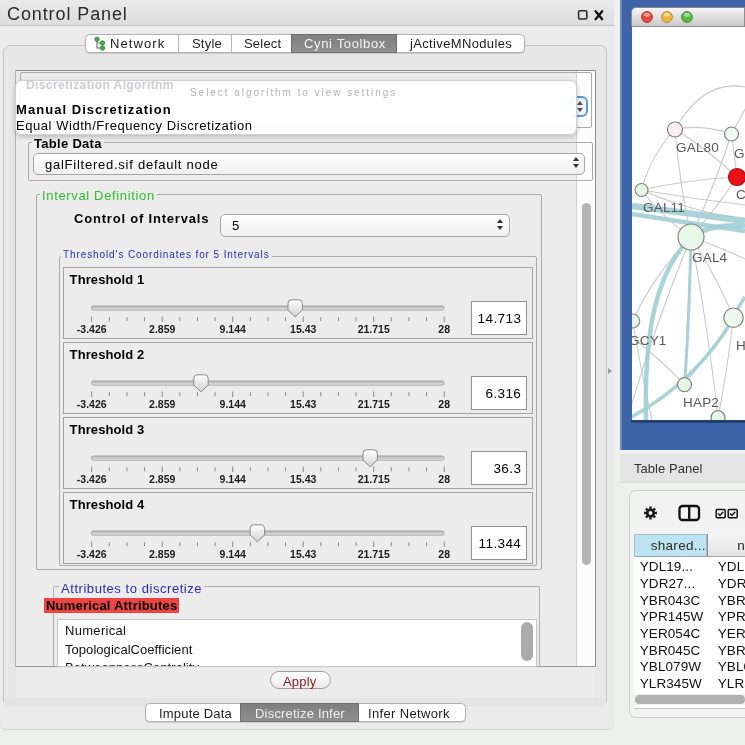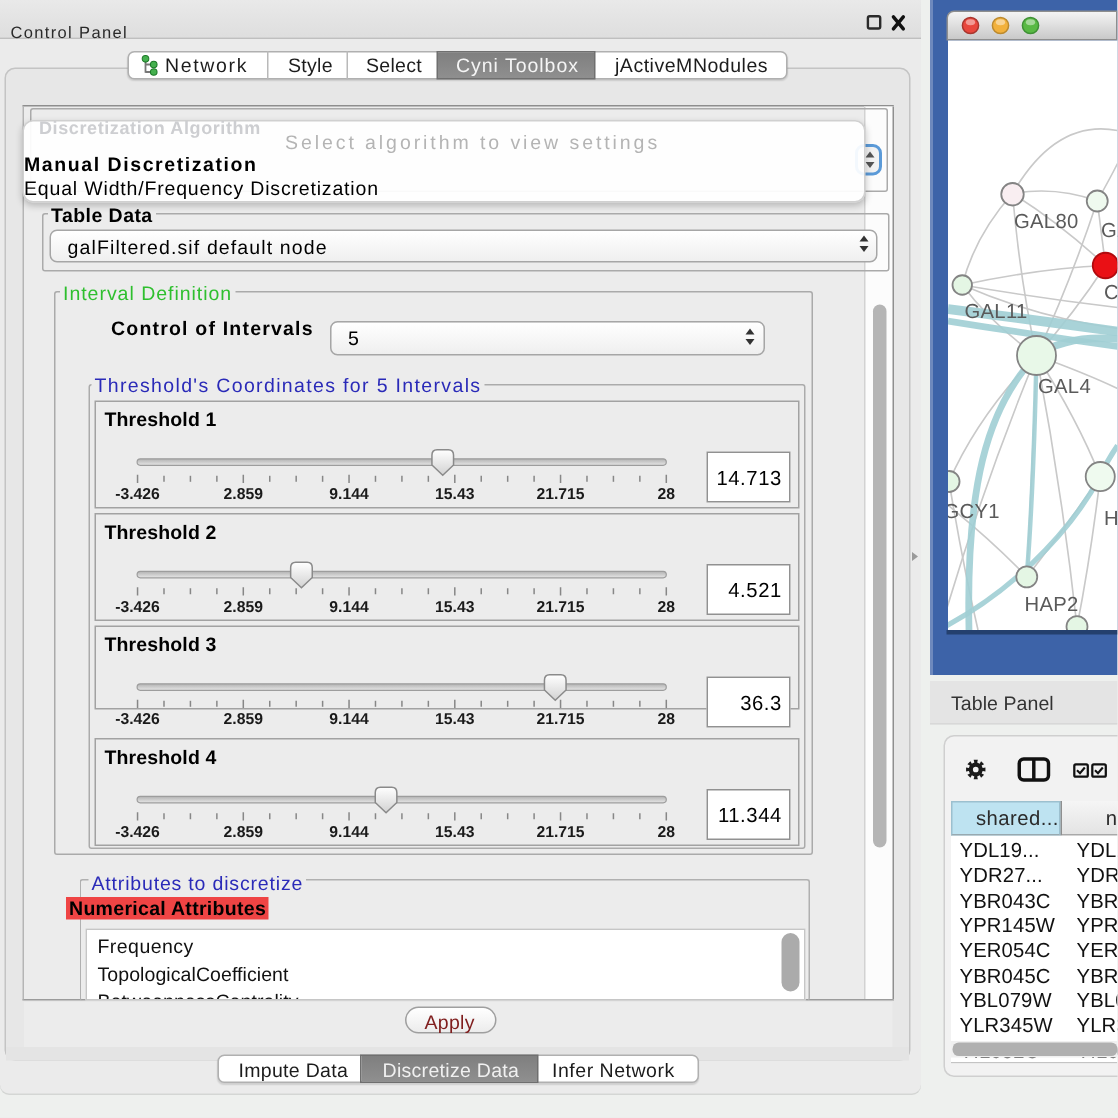--- a/index.html
+++ b/index.html
@@ -7,21 +7,21 @@
 body { font-family:"Liberation Sans", sans-serif; position:relative; background:#eef0ee; overflow:hidden; }
 .abs { position:absolute; }
 .txt { position:absolute; white-space:nowrap; }
 </style>
 </head>
 <body>
 
 <div class="abs" id="cpwin" style="left:0; top:0; width:614px; height:729px; background:#ebebeb; border-radius:0 0 6px 6px; box-shadow:0 1px 0 #d4d6d4;"></div>
 
 <div class="abs" style="left:0; top:0; width:614px; height:26px; background:linear-gradient(#e9e9e9,#dedede); border-bottom:1px solid #bfbfbf;"></div>
-<div class="txt" style="left:7px; top:16px; font-size:11px; letter-spacing:0.9px; color:#2a2a2a;">Control Panel</div>
+<div class="txt" style="left:7px; top:4px; font-size:18px; letter-spacing:0.9px; color:#2a2a2a;">Control Panel</div>
 <svg class="abs" style="left:574px; top:8px;" width="34" height="14" viewBox="0 0 34 14">
   <rect x="4.6" y="2.8" width="8.2" height="8.2" rx="1.2" fill="none" stroke="#2b2b2b" stroke-width="1.6"></rect>
   <path d="M21.6 3.2 L28.2 11.2 M28.2 3.2 L21.6 11.2" stroke="#111" stroke-width="2.3" stroke-linecap="round"></path>
 </svg>
 
 <div class="abs" style="left:2.5px; top:45px; width:604px; height:662px; background:#e7e7e7; border:1px solid #c4c4c4; border-radius:7px;"></div>
 
 <div class="abs" style="left:15px; top:70px; width:581px; height:597px; background:#ececec; border:1px solid #b5b5b5; border-top-color:#8e8e8e; border-bottom-color:#9b9b9b;"></div>
 
 <div class="abs" style="left:575.5px; top:71px; width:20px; height:595px; background:#fcfcfc; border-left:1px solid #d2d2d2; border-right:1px solid #8f8f8f;"></div>
@@ -29,42 +29,42 @@
 
 <div class="abs" style="left:20px; top:72px; width:572px; height:56px; border:1px solid #aaa; border-radius:2px;"></div>
 
 <div class="abs" style="left:570px; top:95.5px; width:17.5px; height:21.5px; border:2.5px solid #5b9ad8; border-radius:6px; background:#f2f2f2;"></div>
 <div class="abs" style="left:576.5px; top:100.5px; width:0; height:0; border-left:3.5px solid transparent; border-right:3.5px solid transparent; border-bottom:4.5px solid #555;"></div>
 <div class="abs" style="left:576.5px; top:107.5px; width:0; height:0; border-left:3.5px solid transparent; border-right:3.5px solid transparent; border-top:4.5px solid #555;"></div>
 
 <div class="txt" style="left:26px; top:77.5px; font-size:12px; font-weight:bold; letter-spacing:0.4px; color:#cdced1; z-index:7;">Discretization Algorithm</div>
 
 <div class="abs" style="left:15px; top:80px; width:562px; height:54.5px; background:rgba(255,255,255,0.93); border:1px solid #d0d0d0; border-radius:7px; box-shadow:0 2px 5px rgba(0,0,0,0.22); z-index:6;"></div>
-<div class="txt" style="left:190px; top:86.5px; font-size:13px; letter-spacing:1.95px; color:#b4b4b4; z-index:7;">Select algorithm to view settings</div>
+<div class="txt" style="left:190px; top:86.5px; font-size:10px; letter-spacing:1.95px; color:#b4b4b4; z-index:7;">Select algorithm to view settings</div>
 <div class="txt" style="left:16px; top:101.5px; font-size:13px; font-weight:bold; letter-spacing:1.05px; color:#000; z-index:7;">Manual Discretization</div>
 <div class="txt" style="left:16px; top:117.5px; font-size:13px; letter-spacing:0.55px; color:#000; z-index:7;">Equal Width/Frequency Discretization</div>
 
 <div class="abs" style="left:27.5px; top:142px; width:565.5px; height:38.5px; border:1px solid #aaa; border-radius:2px;"></div>
 <div class="txt" style="left:32px; top:135.5px; font-size:13px; font-weight:bold; letter-spacing:0.3px; color:#000; background:#ececec; padding:0 2px;">Table Data</div>
 <div class="abs" style="left:33px; top:152.5px; width:552px; height:22px; background:linear-gradient(#ffffff,#efefef); border:1px solid #a6a6a6; border-radius:5px;"></div>
 <div class="txt" style="left:45px; top:156.5px; font-size:13px; letter-spacing:0.75px; color:#000;">galFiltered.sif default node</div>
 <div class="abs" style="left:572.5px; top:157px; width:0; height:0; border-left:3.5px solid transparent; border-right:3.5px solid transparent; border-bottom:4.5px solid #333;"></div>
 <div class="abs" style="left:572.5px; top:164px; width:0; height:0; border-left:3.5px solid transparent; border-right:3.5px solid transparent; border-top:4.5px solid #333;"></div>
 
 <div class="abs" style="left:36px; top:194px; width:505.5px; height:375.5px; border:1px solid #aaa; border-radius:2px;"></div>
 <div class="txt" style="left:40px; top:188px; font-size:13px; letter-spacing:0.65px; color:#2ebf2e; background:#ececec; padding:0 2px;">Interval Definition</div>
 
 <div class="txt" style="left:74px; top:210.5px; font-size:13px; font-weight:bold; letter-spacing:0.8px; color:#000;">Control of Intervals</div>
 <div class="abs" style="left:220px; top:213.5px; width:290px; height:23px; background:linear-gradient(#ffffff,#efefef); border:1px solid #a6a6a6; border-radius:5px;"></div>
 <div class="txt" style="left:232px; top:218px; font-size:13px; color:#000;">5</div>
 <div class="abs" style="left:497px; top:218.5px; width:0; height:0; border-left:3.5px solid transparent; border-right:3.5px solid transparent; border-bottom:4.5px solid #333;"></div>
 <div class="abs" style="left:497px; top:225.5px; width:0; height:0; border-left:3.5px solid transparent; border-right:3.5px solid transparent; border-top:4.5px solid #333;"></div>
 
 <div class="abs" style="left:58.8px; top:255.5px; width:478.5px; height:310px; border:1px solid #ababab; border-radius:2px;"></div>
-<div class="txt" style="left:61px; top:248.5px; font-size:13px; letter-spacing:0.9px; color:#2a2ab8; background:#ececec; padding:0 2px;">Threshold's Coordinates for 5 Intervals</div>
+<div class="txt" style="left:61px; top:248.5px; font-size:10px; letter-spacing:0.9px; color:#2a2ab8; background:#ececec; padding:0 2px;">Threshold's Coordinates for 5 Intervals</div>
 
 <div class="abs" style="left:63.3px; top:267.3px; width:470px; height:72px; background:#ececec; border:1px solid #a2a2a2;">
   <div class="txt" style="left:5.3px; top:3.8px; font-size:13px; font-weight:bold; letter-spacing:0.1px; color:#000;">Threshold 1</div>
   <svg class="abs" style="left:0; top:0;" width="468" height="70" viewBox="0 0 468 70">
     <defs>
         <linearGradient id="thg1" x1="0" y1="0" x2="0" y2="1">
           <stop offset="0" stop-color="#ffffff"></stop>
           <stop offset="1" stop-color="#d2d2d2"></stop>
         </linearGradient>
     <linearGradient id="trk1" x1="0" y1="0" x2="0" y2="1">
@@ -140,23 +140,23 @@
       <line x1="362.57" y1="49.2" x2="362.57" y2="53.2" stroke="#878787" stroke-width="1"></line>
       <line x1="380.20" y1="48.5" x2="380.20" y2="54.0" stroke="#878787" stroke-width="1"></line>
     <text x="27.70" y="64.7" text-anchor="middle" font-size="10.5" font-weight="bold" fill="#1a1a1a">-3.426</text>
       <text x="98.20" y="64.7" text-anchor="middle" font-size="10.5" font-weight="bold" fill="#1a1a1a">2.859</text>
       <text x="168.70" y="64.7" text-anchor="middle" font-size="10.5" font-weight="bold" fill="#1a1a1a">9.144</text>
       <text x="239.20" y="64.7" text-anchor="middle" font-size="10.5" font-weight="bold" fill="#1a1a1a">15.43</text>
       <text x="309.70" y="64.7" text-anchor="middle" font-size="10.5" font-weight="bold" fill="#1a1a1a">21.715</text>
       <text x="380.20" y="64.7" text-anchor="middle" font-size="10.5" font-weight="bold" fill="#1a1a1a">28</text>
     <path d="M 129.77 35.5 Q 129.77 31.8 133.17 31.8 L 140.77 31.8 Q 144.17 31.8 144.17 35.5 L 144.17 42.0 L 136.97 48.8 L 129.77 42.0 Z" fill="url(#thg2)" stroke="#8a8a8a" stroke-width="1"></path>
   </svg>
-  <div class="abs" style="left:406.5px; top:32.7px; width:56px; height:34px; background:#fff; border:1px solid #919191; font-size:13.5px; letter-spacing:0.4px; color:#000; text-align:right; line-height:33px; padding-right:4.5px;">4.521</div>
-</div>
-<div class="abs" style="left:63.3px; top:417.3px; width:470px; height:56px; background:#ececec; border:1px solid #a2a2a2;">
+  <div class="abs" style="left:406.5px; top:32.7px; width:56px; height:34px; background:#fff; border:1px solid #919191; font-size:13.5px; letter-spacing:0.4px; color:#000; text-align:right; line-height:33px; padding-right:4.5px;">6.316</div>
+</div>
+<div class="abs" style="left:63.3px; top:417.3px; width:470px; height:72px; background:#ececec; border:1px solid #a2a2a2;">
   <div class="txt" style="left:5.3px; top:3.8px; font-size:13px; font-weight:bold; letter-spacing:0.1px; color:#000;">Threshold 3</div>
   <svg class="abs" style="left:0; top:0;" width="468" height="70" viewBox="0 0 468 70">
     <defs>
         <linearGradient id="thg3" x1="0" y1="0" x2="0" y2="1">
           <stop offset="0" stop-color="#ffffff"></stop>
           <stop offset="1" stop-color="#d2d2d2"></stop>
         </linearGradient>
     <linearGradient id="trk3" x1="0" y1="0" x2="0" y2="1">
           <stop offset="0" stop-color="#b2b2b2"></stop>
           <stop offset="1" stop-color="#e6e6e6"></stop>
@@ -237,21 +237,21 @@
       <text x="380.20" y="64.7" text-anchor="middle" font-size="10.5" font-weight="bold" fill="#1a1a1a">28</text>
     <path d="M 186.17 35.5 Q 186.17 31.8 189.57 31.8 L 197.17 31.8 Q 200.57 31.8 200.57 35.5 L 200.57 42.0 L 193.37 48.8 L 186.17 42.0 Z" fill="url(#thg4)" stroke="#8a8a8a" stroke-width="1"></path>
   </svg>
   <div class="abs" style="left:406.5px; top:32.7px; width:56px; height:34px; background:#fff; border:1px solid #919191; font-size:13.5px; letter-spacing:0.4px; color:#000; text-align:right; line-height:33px; padding-right:4.5px;">11.344</div>
 </div>
 
 <div class="abs" style="left:53px; top:586px; width:487px; height:81px; border:1px solid #b0b0b0; border-bottom:none; border-radius:2px;"></div>
 <div class="txt" style="left:59px; top:580.5px; font-size:13px; letter-spacing:0.55px; color:#2a2ab8; background:#ececec; padding:0 2px;">Attributes to discretize</div>
 <div class="txt" style="left:44px; top:598px; font-size:13px; font-weight:bold; letter-spacing:0.2px; color:#000; background:#ef4444; padding:0 2px;">Numerical Attributes</div>
 <div class="abs" style="left:57px; top:619px; width:480px; height:48px; background:#ffffff; border:1px solid #c6c6c6; overflow:hidden;">
-  <div class="txt" style="left:7px; top:3px; font-size:13px; letter-spacing:0.3px; color:#111;">Frequency</div>
+  <div class="txt" style="left:7px; top:3px; font-size:13px; letter-spacing:0.3px; color:#111;">Numerical</div>
   <div class="txt" style="left:7px; top:21.5px; font-size:13px; letter-spacing:0.05px; color:#111;">TopologicalCoefficient</div>
   <div class="txt" style="left:7px; top:40px; font-size:13px; letter-spacing:0.05px; color:#111;">BetweennessCentrality</div>
   <div class="abs" style="left:463px; top:1.5px; width:12px; height:39px; background:#ababab; border-radius:6px;"></div>
 </div>
 
 <div class="abs" style="left:16px; top:667.5px; width:579px; height:30px; background:#ececec;"></div>
 <div class="abs" style="left:3.5px; top:697.5px; width:602px; height:9px; background:#e4e4e4;"></div>
 <div class="abs" style="left:270px; top:671px; width:61px; height:18px; background:linear-gradient(#ffffff,#ececec); border:1px solid #9f9f9f; border-radius:9px;"></div>
 <div class="txt" style="left:283px; top:673.5px; font-size:13px; letter-spacing:0.2px; color:#7f1d1d;">Apply</div>
 
@@ -267,21 +267,21 @@
 </svg>
 <div class="txt" style="left:110px; top:36px; font-size:13px; letter-spacing:1.1px; color:#1c1c1c;">Network</div>
 <div class="txt" style="left:192px; top:36px; font-size:13px; letter-spacing:0.2px; color:#1c1c1c;">Style</div>
 <div class="txt" style="left:244px; top:36px; font-size:13px; letter-spacing:0.2px; color:#1c1c1c;">Select</div>
 <div class="txt" style="left:304px; top:36px; font-size:13px; letter-spacing:0.65px; color:#f5f5f5;">Cyni Toolbox</div>
 <div class="txt" style="left:410px; top:36px; font-size:13px; letter-spacing:0.35px; color:#1c1c1c;">jActiveMNodules</div>
 
 <div class="abs" style="left:145px; top:703px; width:321px; height:18.5px; background:#fff; border:1px solid #b0b0b0; border-radius:4.5px; box-shadow:0 1px 1px rgba(0,0,0,0.12);"></div>
 <div class="abs" style="left:239.5px; top:703px; width:119.5px; height:18.5px; background:linear-gradient(#7f7f7f,#8f8f8f); border:1px solid #6f6f6f;"></div>
 <div class="txt" style="left:159px; top:705.5px; font-size:13px; letter-spacing:0.2px; color:#1c1c1c;">Impute Data</div>
-<div class="txt" style="left:255px; top:705.5px; font-size:13px; letter-spacing:0.2px; color:#f0f0f0;">Discretize Data</div>
+<div class="txt" style="left:255px; top:705.5px; font-size:13px; letter-spacing:0.2px; color:#f0f0f0;">Discretize Infer</div>
 <div class="txt" style="left:368px; top:705.5px; font-size:13px; letter-spacing:0.35px; color:#1c1c1c;">Infer Network</div>
 
 <div class="abs" style="left:608px; top:368px; width:0; height:0; border-top:3.5px solid transparent; border-bottom:3.5px solid transparent; border-left:4px solid #9a9a9a;"></div>
 
 <div class="abs" style="left:620px; top:0; width:125px; height:450px; background:#3d63a8;"></div>
 <div class="abs" style="left:620px; top:0; width:1.5px; height:450px; background:#6e89bd;"></div>
 <div class="abs" style="left:631px; top:7px; width:114px; height:20px; background:linear-gradient(#f4f4f4,#c9c9c9); border:1px solid #8e8e8e; border-radius:5px 0 0 0;"></div>
 <svg class="abs" style="left:640px; top:10px;" width="55" height="14" viewBox="0 0 55 14">
   <circle cx="7" cy="7" r="5.4" fill="#e8473d" stroke="#a8362e" stroke-width="1"></circle>
   <circle cx="27" cy="7" r="5.4" fill="#f2b13c" stroke="#bc8a2e" stroke-width="1"></circle>

